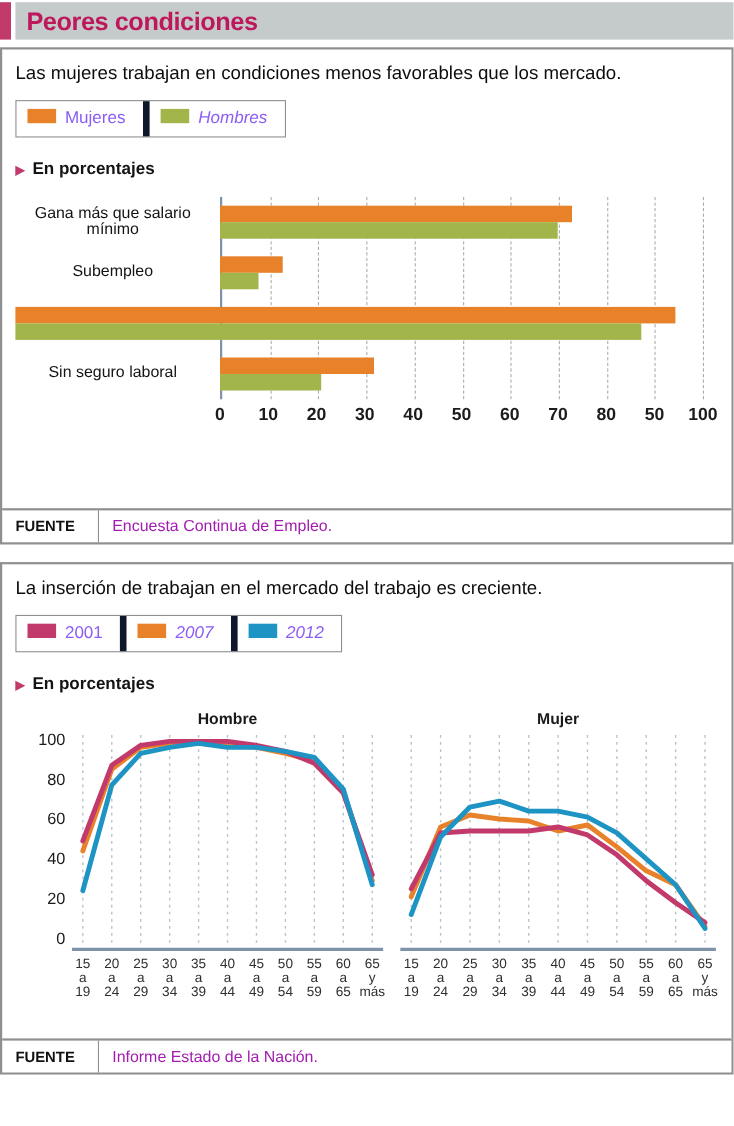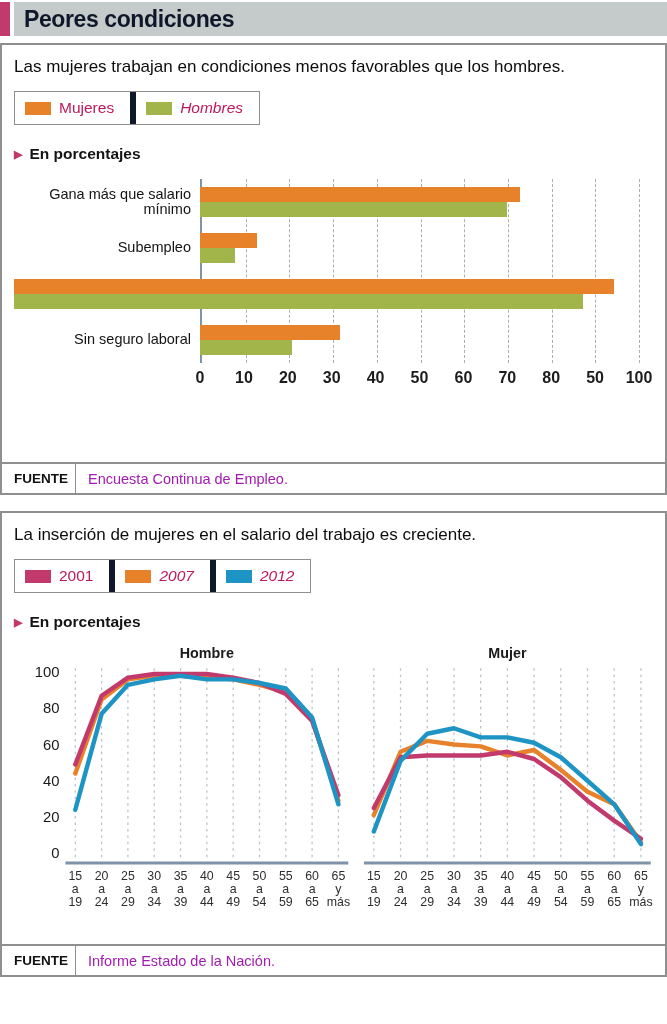--- a/index.html
+++ b/index.html
@@ -3,72 +3,72 @@
 <meta charset="utf-8">
 <style>
   html,body{margin:0;padding:0;background:#fff;}
   body{width:667px;font-family:"Liberation Sans",sans-serif;color:#111;-webkit-font-smoothing:antialiased;}
   .page{width:667px;padding-top:2px;box-sizing:border-box;}
 
   
   .panel-header{display:flex;height:34px;margin-bottom:7px;}
   .accent{width:10px;background:#c23a6c;margin-right:4px;}
   .header-bar{flex:1;background:#c5cacb;display:flex;align-items:center;}
-  .header-bar h1{margin:0;padding-left:10px;font-size:23px;font-weight:bold;color:#0f172a;letter-spacing:-0.4px;}
+  .header-bar h1{margin:0;padding-left:10px;font-size:23px;font-weight:bold;color:#be185d;letter-spacing:-0.4px;}
 
   
   .panel{border:2px solid #8f8f8f;box-sizing:border-box;display:flex;flex-direction:column;background:#fff;}
   .panel-1{height:452px;}
   .panel-2{height:466px;margin-bottom:0;}
   .gap{height:16px;}
 
   .subtitle{margin:12px 12px 14px 12px;font-size:17px;color:#0d0d0d;}
 
   .legend{display:inline-flex;border:1px solid #8f8f8f;margin:0 12px 18px 12px;align-self:flex-start;}
-  .legend-cell{display:flex;align-items:center;gap:8px;padding:7px 16px 7px 10px;font-size:15.5px;color:#be185d;}
+  .legend-cell{display:flex;align-items:flex-start;gap:8px;padding:7px 16px 7px 10px;font-size:15.5px;color:#8b5cf6;}
   .legend-cell + .legend-cell{border-left:6px solid #0f172a;font-style:italic;}
   .swatch{width:26px;height:13px;display:inline-block;}
 
   .unit-row{margin:2px 12px 12px 12px;font-size:15.5px;font-weight:bold;color:#141414;display:flex;align-items:center;}
   .unit-row .arrow{color:#c23a6c;font-size:11px;margin-right:7px;}
 
   
   .bar-chart{margin:4px 12px 0 12px;}
   .bar-rows{position:relative;}
   .bar-grid{position:absolute;left:186px;right:14px;top:0;bottom:0;border-left:2.5px solid #7e93a8;z-index:0;}
   .gridline-v{position:absolute;top:0;bottom:0;width:0;border-left:1px dashed #adadad;}
   .bar-row{display:flex;align-items:center;height:46px;position:relative;z-index:1;}
-  .bar-label{width:186px;box-sizing:border-box;padding-right:9px;text-align:right;font-size:14.5px;color:#141414;line-height:1.05;}
+  .bar-label{width:186px;box-sizing:border-box;padding-right:9px;text-align:center;font-size:14.5px;color:#141414;line-height:1.05;}
   .bar-track{flex:1;margin-right:14px;}
   .bar{height:15px;}
   .bar-axis{position:relative;margin:6px 14px 0 186px;height:24px;}
   .bar-axis span{position:absolute;transform:translateX(-50%);font-size:16px;font-weight:bold;color:#1c1c1c;}
 
   
   .charts-row{display:flex;gap:8px;margin:0 6px 0 8px;}
 
   
   .fuente{margin-top:auto;border-top:2px solid #8f8f8f;display:flex;align-items:stretch;height:29px;}
-  .fuente-label{width:74px;padding-left:12px;display:flex;align-items:center;font-size:13.5px;font-weight:bold;color:#111;border-right:1.5px solid #8f8f8f;box-sizing:border-box;}
+  .fuente-label{width:88px;padding-left:12px;display:flex;align-items:center;font-size:13.5px;font-weight:bold;color:#111;border-right:1.5px solid #8f8f8f;box-sizing:border-box;}
   .fuente-text{padding-left:12px;display:flex;align-items:center;font-size:14.5px;color:#a21caf;}
 </style>
 </head>
 <body>
 
 <div class="page">
 
   <header class="panel-header">
     <div class="accent"></div>
     <div class="header-bar">
       <h1>Peores condiciones</h1>
     </div>
   </header>
 
   <section class="panel panel-1">
-    <p class="subtitle">Las mujeres trabajan en condiciones menos favorables que los hombres.</p>
+    <p class="subtitle">Las mujeres trabajan en condiciones menos favorables que los mercado.</p>
 
     <div class="legend">
       <div class="legend-cell">
         <span class="swatch" style="background: rgb(232, 130, 42);"></span>
         <span>Mujeres</span>
       </div>
       <div class="legend-cell">
         <span class="swatch" style="background: rgb(161, 181, 75);"></span>
         <span>Hombres</span>
       </div>
@@ -139,21 +139,21 @@
     <div class="fuente">
       <span class="fuente-label">FUENTE</span>
       <span class="fuente-text">Encuesta Continua de Empleo.</span>
     </div>
   </section>
 
   <div class="gap"></div>
 
 
   <section class="panel panel-2">
-    <p class="subtitle">La inserción de mujeres en el salario del trabajo es creciente.</p>
+    <p class="subtitle">La inserción de trabajan en el mercado del trabajo es creciente.</p>
 
     <div class="legend">
       <div class="legend-cell">
         <span class="swatch" style="background: rgb(194, 58, 108);"></span>
         <span>2001</span>
       </div>
       <div class="legend-cell">
         <span class="swatch" style="background: rgb(232, 130, 42);"></span>
         <span>2007</span>
       </div>

